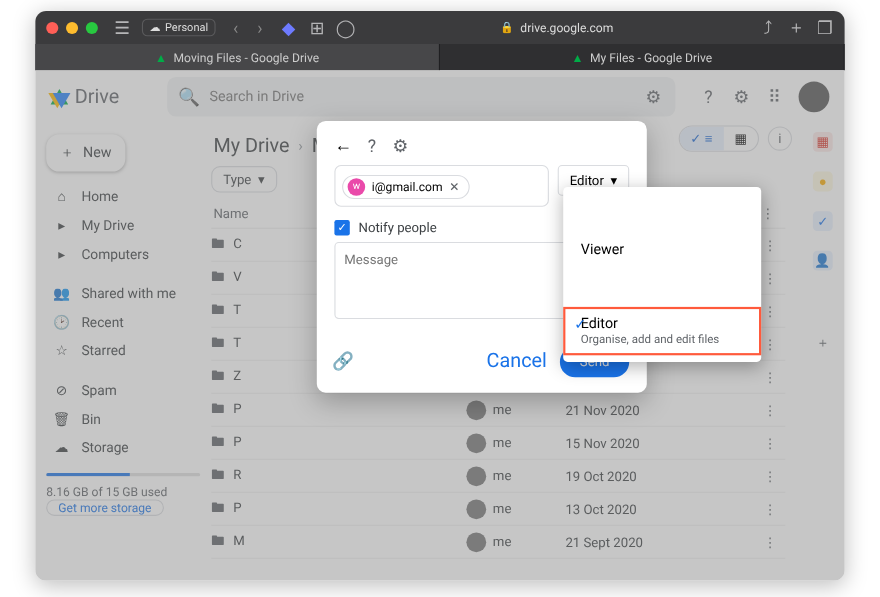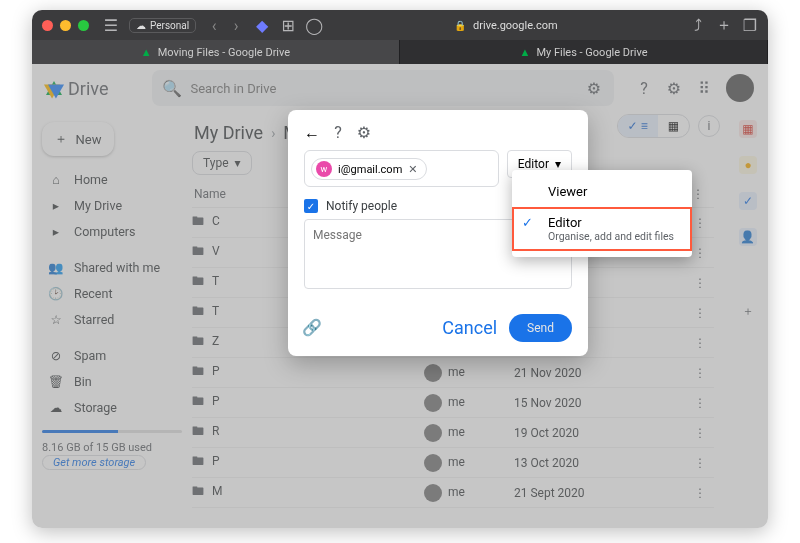--- a/index.html
+++ b/index.html
@@ -35,21 +35,21 @@
 .avatar-img { width:28px; height:28px; border-radius:50%; background:#555; }
 
 .body { flex:1; display:flex; position:relative; }
 .sidebar { width: 160px; padding: 10px 10px; font-size: 12.5px; color:#3c4043; }
 .new-btn { display:flex; align-items:center; gap:8px; width:72px; height:34px; border-radius:12px; box-shadow:0 1px 3px rgba(0,0,0,.25); background:#fff; justify-content:center; font-size:13px; margin-bottom:10px; cursor:pointer;}
 .sb-item { display:flex; align-items:center; gap:10px; height:26px; padding-left:6px; border-radius:14px; cursor:pointer;}
 .sb-sep { height:10px; }
 .storage { font-size:11px; color:#5f6368; margin-top:10px; }
 .storage-bar { height:3px; background:#e0e0e0; border-radius:2px; margin:4px 0 8px; overflow:hidden;}
 .storage-bar i { display:block; height:100%; width:54%; background:#1a73e8;}
-.get-more { border:1px solid #dadce0; color:#1a73e8; border-radius:14px; padding:0 10px; font-size:11px; display:inline-block; cursor:pointer;font-style:italic;}
+.get-more { border:1px solid #dadce0; color:#1a73e8; border-radius:14px; padding:0 10px; font-size:11px; display:inline-block; cursor:pointer;}
 
 .main { flex:1; padding: 8px 14px 0 0; position:relative; }
 .crumbs { display:flex; align-items:center; gap:8px; font-size:18px; color:#3c4043; margin: 2px 0 8px 2px;}
 .crumbs .sep{ color:#9aa0a6; font-size:14px;}
 .view-controls { position:absolute; top:2px; right:8px; display:flex; align-items:center; gap:8px; }
 .seg { display:flex; border:1px solid #dadce0; border-radius:16px; overflow:hidden; }
 .seg span{ padding:4px 10px; font-size:12px;}
 .seg .on{ background:#e8f0fe; color:#1967d2;}
 .info-circ{ width:22px;height:22px;border:1px solid #dadce0;border-radius:50%;display:flex;align-items:center;justify-content:center;color:#5f6368;font-size:12px;}
 
@@ -86,21 +86,21 @@
 .chk { width:14px; height:14px; background:#1a73e8; display:flex;align-items:center;justify-content:center;color:#fff;font-size:10px;border-radius:2px;}
 .msg { width:100%; border:1px solid #dadce0; border-radius:4px; height:70px; padding:8px; font-size:12px; color:#9aa0a6; resize:none;}
 .dlg-foot { display:flex; align-items:center; margin-top:18px;}
 .dlg-foot .link-ic{ color:#5f6368;}
 .dlg-foot .sp{flex:1;}
 .btn-txt { color:#1a73e8; font-size:18px; padding:6px 12px; cursor:pointer;}
 .btn-fill { background:#1a73e8; color:#e5e5e5; border-radius:18px; padding:7px 18px; font-size:12px; cursor:pointer;}
 
 
 .role-menu { position:absolute; top: 160px; left: 480px; width: 180px; background:#fff; border-radius:4px; box-shadow: 0 4px 16px rgba(0,0,0,.3); padding: 6px 0; font-size:13px;}
-.role-item { padding: 8px 14px 8px 36px; position:relative; cursor:pointer;}
+.role-item { padding: 8px 14px 8px 16px; position:relative; cursor:pointer;margin-top:36px;}
 .role-item.sel { outline:2px solid #ff5a3c; outline-offset:-2px;}
 .role-item.sel::before { content:'✓'; position:absolute; left:10px; color:#1a73e8; }
 .role-item .sub { font-size:10.5px; color:#5f6368; display:block;}
 .ico{width:16px;height:16px;display:inline-flex;align-items:center;justify-content:center;}
 </style>
 </head>
 <body>
 
 <div class="chrome">
   <div class="titlebar">

